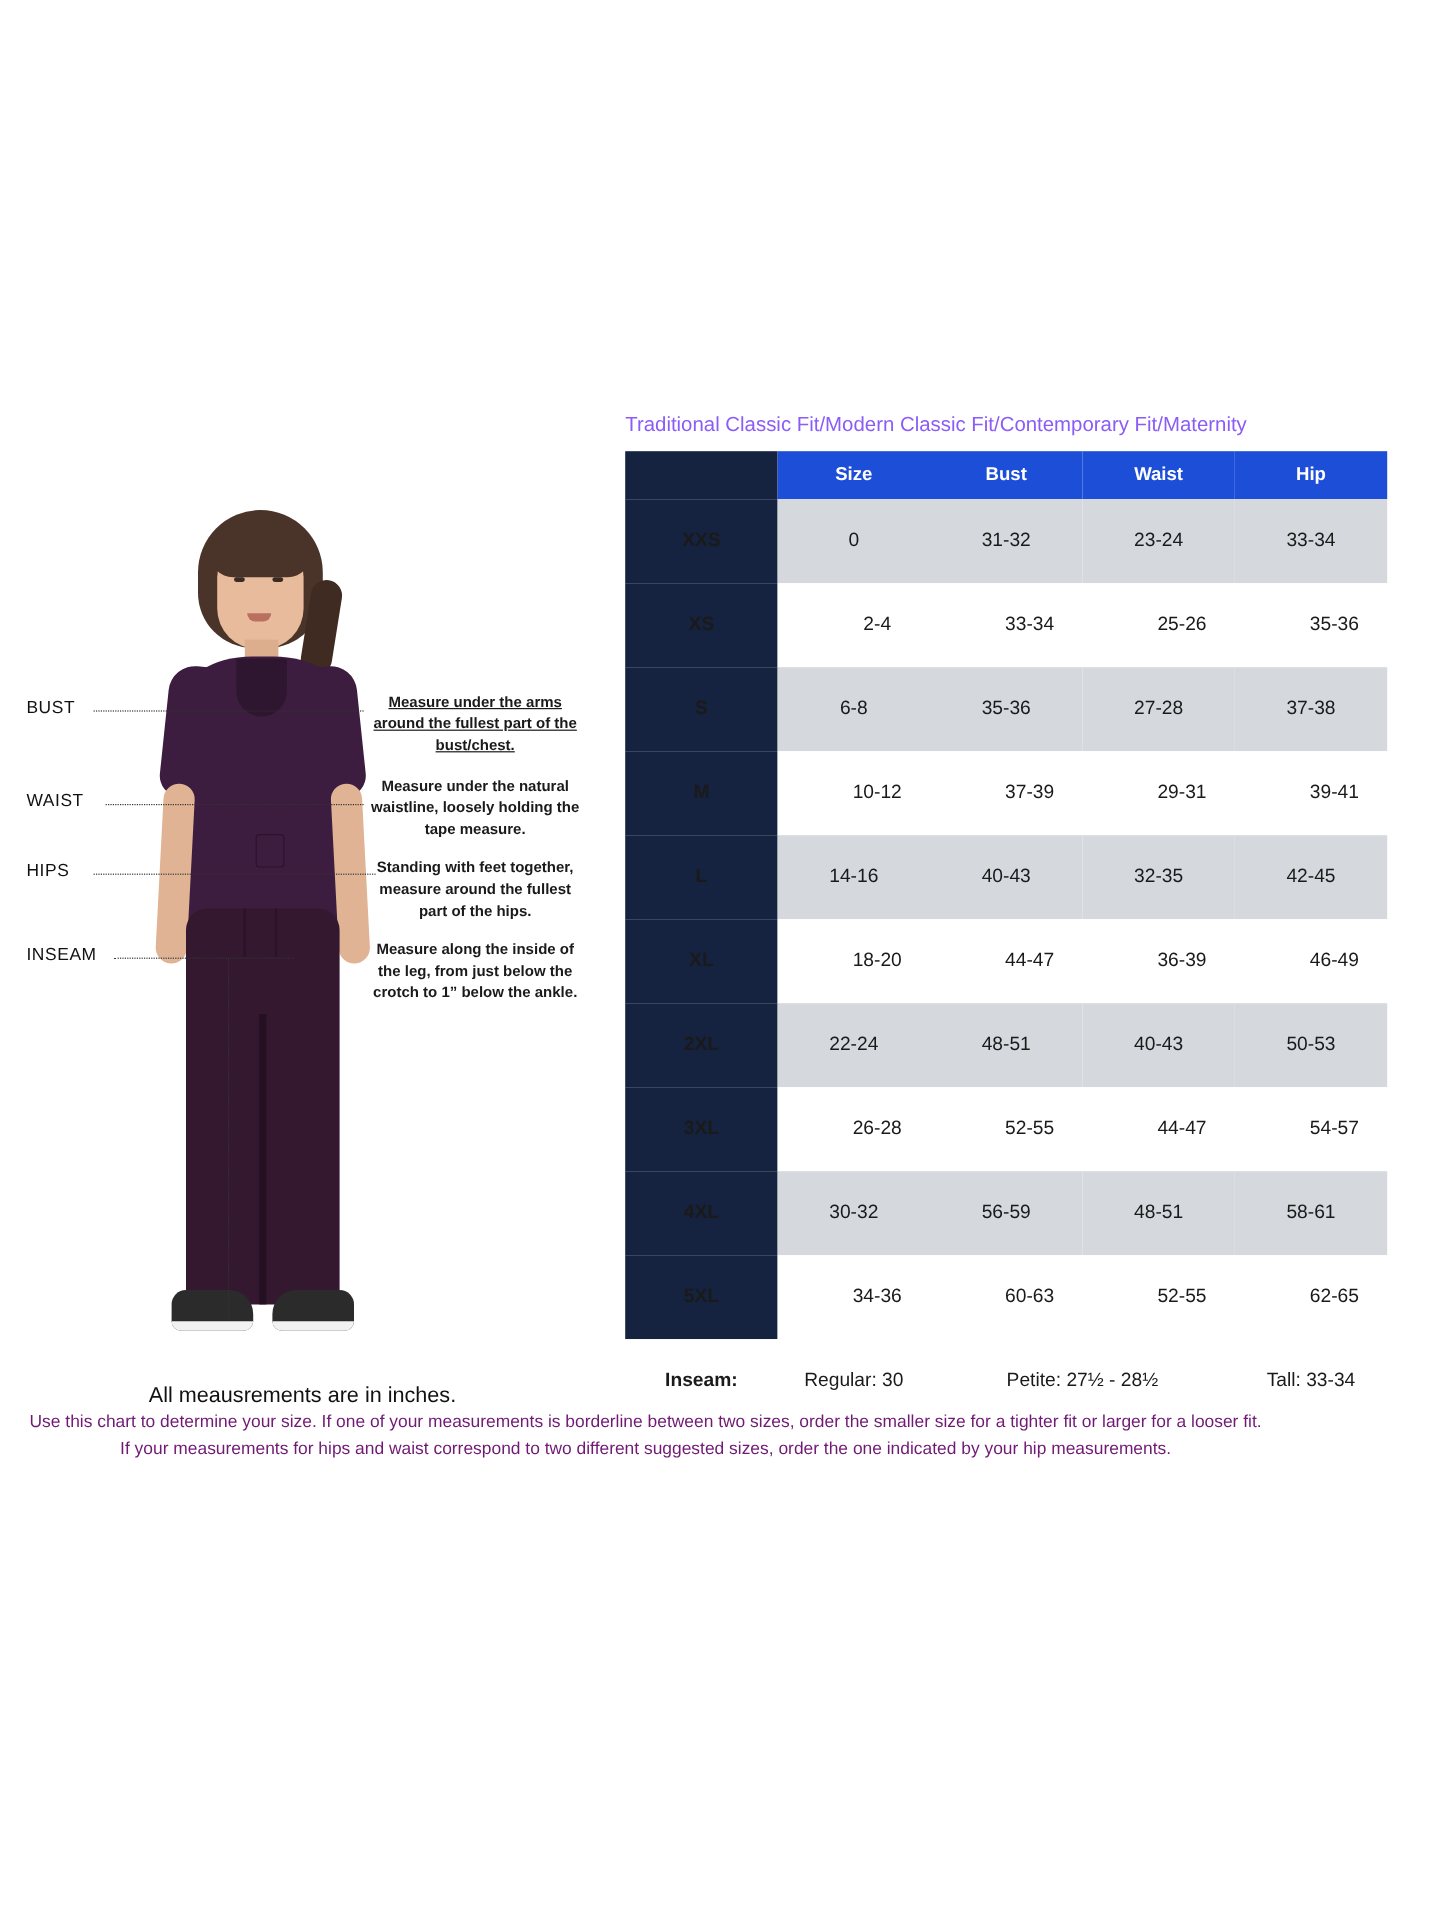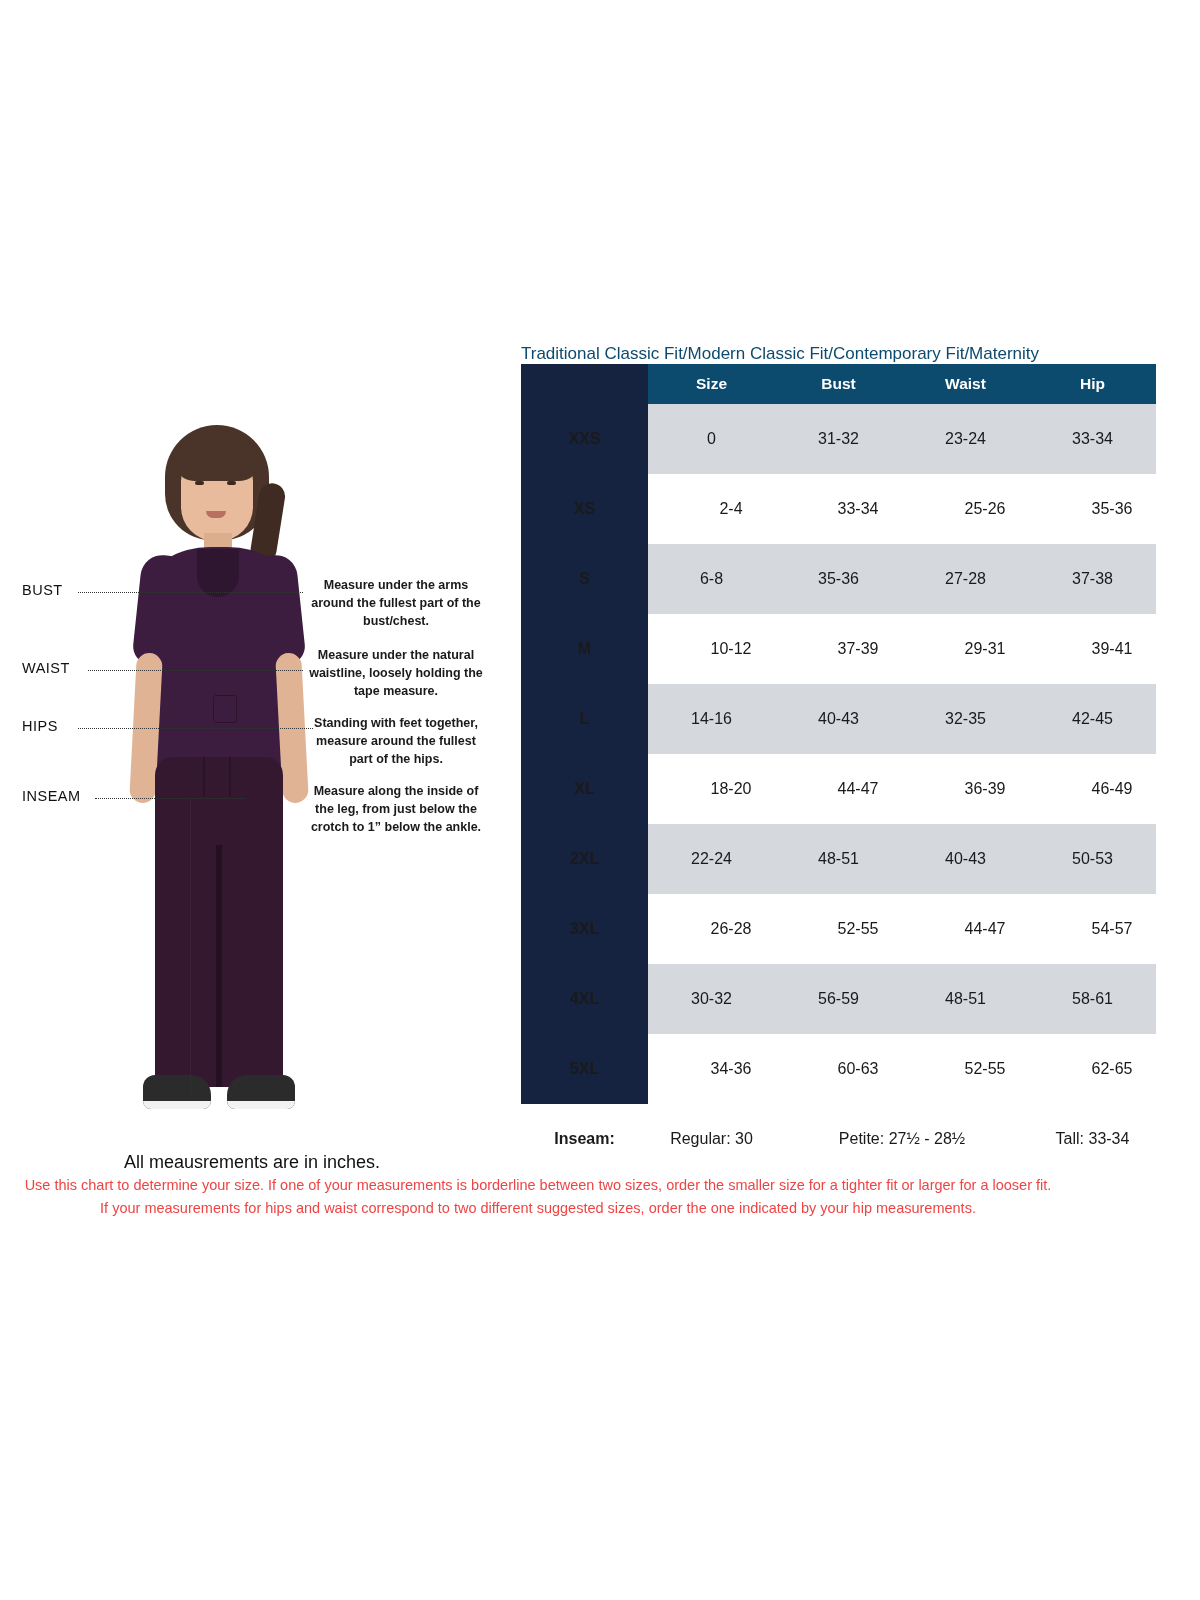--- a/index.html
+++ b/index.html
@@ -220,39 +220,39 @@
 
   
   #size-table-panel {
     position: absolute;
     left: 521px;
     top: 344px;
     width: 635px;
   }
   .table-title {
     font-size: 17px;
-    color: #0c4a6e;
-    margin-bottom: 0;
+    color: #8b5cf6;
+    margin-bottom: 12px;
     white-space: nowrap;
   }
   table.size-table {
     border-collapse: collapse;
     width: 635px;
     table-layout: fixed;
   }
   table.size-table th,
   table.size-table td {
     height: 68px;
     text-align: center;
     font-size: 16px;
     color: #1a1a1a;
     vertical-align: middle;
   }
   table.size-table thead th {
-    background: #0c4a6e;
+    background: #1d4ed8;
     color: #ffffff;
     font-size: 15.5px;
     font-weight: bold;
     height: 38px;
   }
   table.size-table thead th.corner {
     background: #152340;
   }
   td.label-cell {
     background: #152340;
@@ -280,21 +280,21 @@
 
   
   #footer-note {
     position: absolute;
     left: 0;
     top: 1174px;
     width: 1076px;
     text-align: center;
     font-size: 14.5px;
     line-height: 1.6;
-    color: #ef4444;
+    color: #701a75;
   }
 </style>
 </head>
 <body>
 
 <div id="figure-panel">
 
   <div class="model">
     <div class="m-hair-back"></div>
     <div class="m-ponytail"></div>
@@ -326,21 +326,21 @@
   <div class="meas-label" style="left:22px; top:330px;">WAIST</div>
   <div class="meas-line" style="left:88px; top:340px; width:215px;"></div>
 
   <div class="meas-label" style="left:22px; top:388px;text-align:right;">HIPS</div>
   <div class="meas-line" style="left:78px; top:398px; width:235px;"></div>
 
   <div class="meas-label" style="left:22px; top:458px;">INSEAM</div>
   <div class="meas-line" style="left:95px; top:468px; width:150px;"></div>
   <div class="v-line" style="left:190px; top:468px; height:300px;"></div>
 
-  <div class="instr" style="left:303px; top:246px;">Measure under the arms around the fullest part of the bust/chest.</div>
+  <div class="instr" style="left:303px; top:246px;text-decoration:underline;">Measure under the arms around the fullest part of the bust/chest.</div>
   <div class="instr" style="left:303px; top:384px;">Standing with feet together, measure around the fullest part of the hips.</div>
   <div class="instr" style="left:303px; top:316px;">Measure under the natural waistline, loosely holding the tape measure.</div>
   <div class="instr" style="left:303px; top:452px;">Measure along the inside of the leg, from just below the crotch to 1” below the ankle.</div>
 </div>
 
 <div class="all-meas">All meausrements are in inches.</div>
 
 <div id="size-table-panel">
   <div class="table-title">Traditional Classic Fit/Modern Classic Fit/Contemporary Fit/Maternity</div>
 

